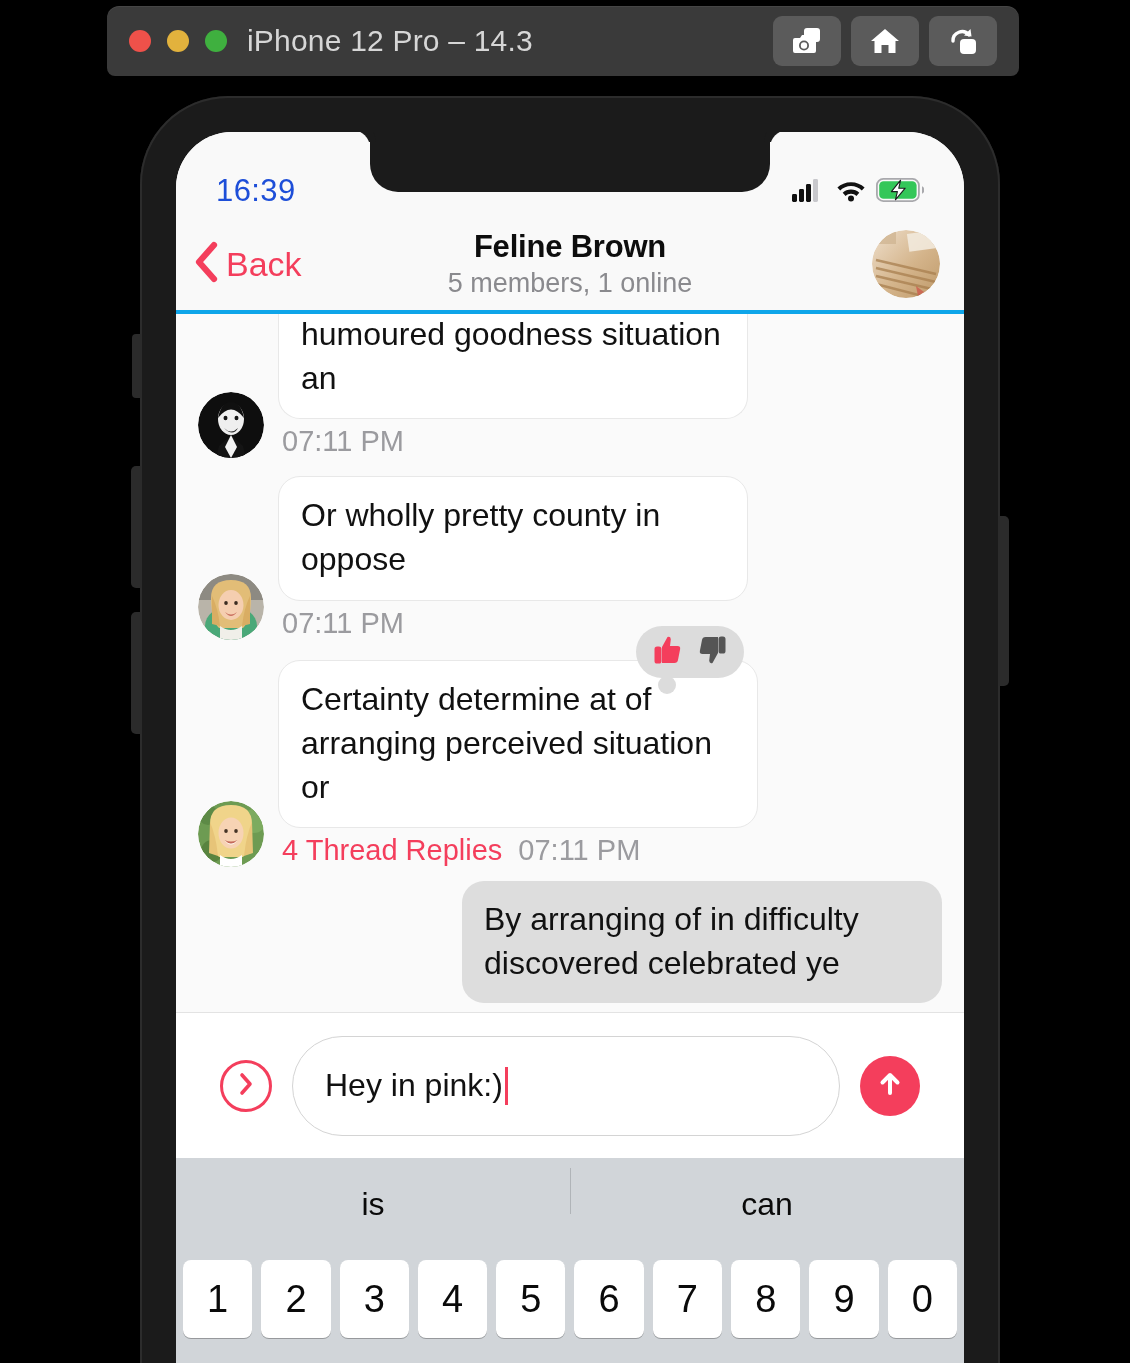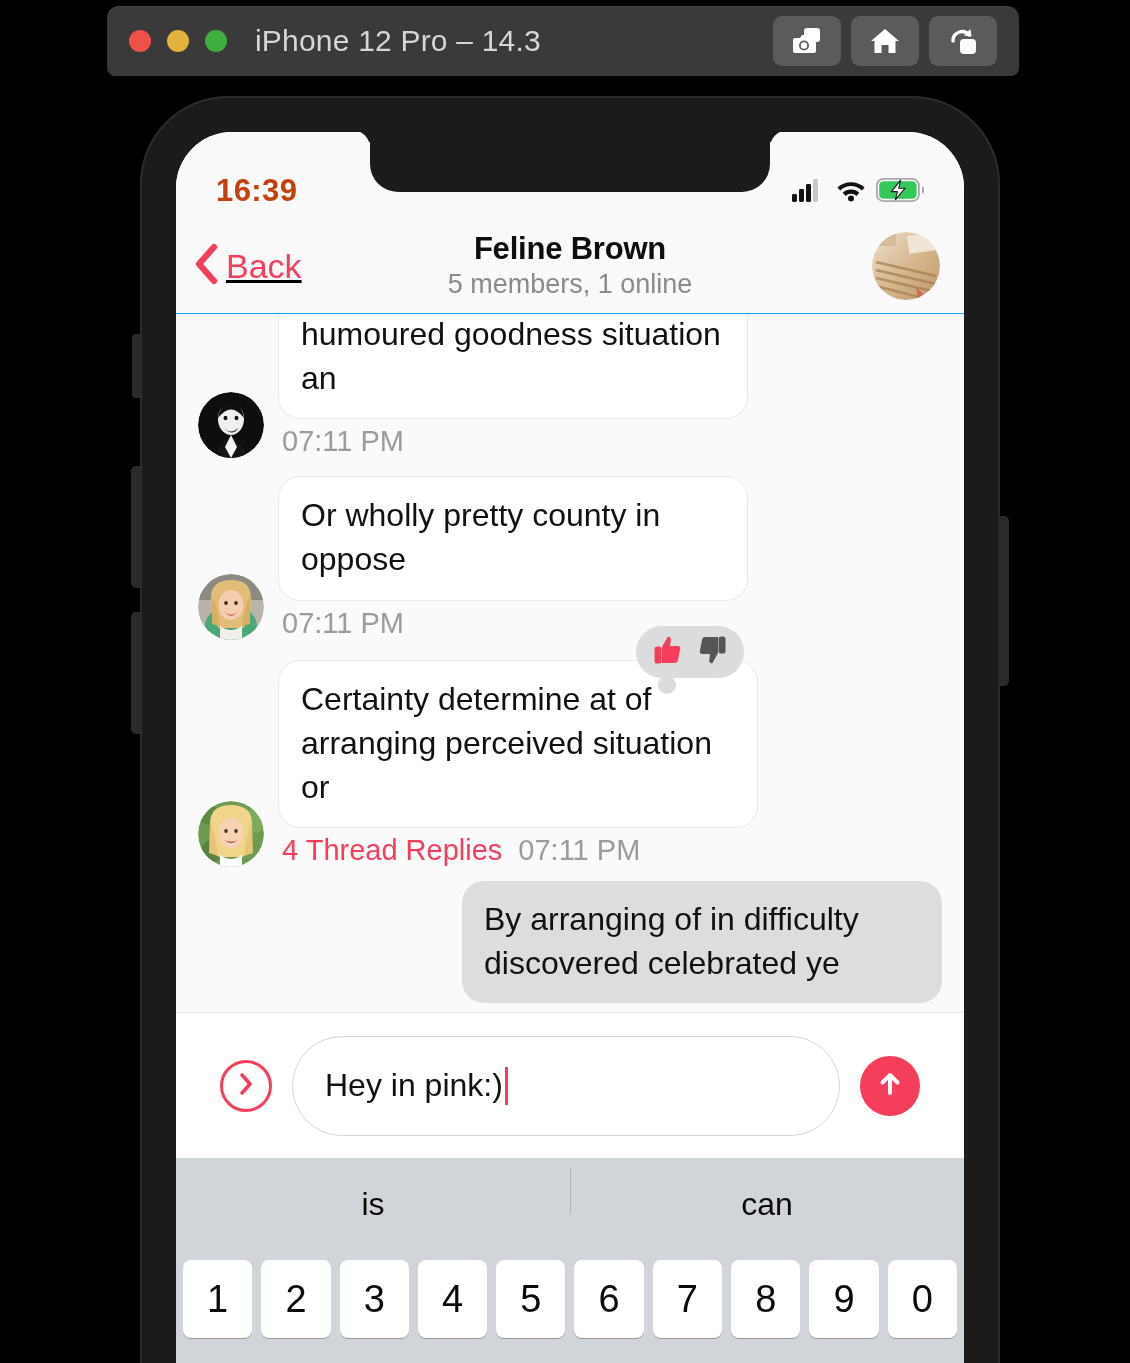--- a/index.html
+++ b/index.html
@@ -39,21 +39,21 @@
     align-items: center;
   }
   .dot {
     width: 22px; height: 22px; border-radius: 50%;
   }
   .dot.red { background: #ef514a; }
   .dot.yellow { background: #e2b23d; }
   .dot.green { background: #3fb03f; }
 
   .sim-title {
-    margin-left: 28px;
+    margin-left: 20px;
     color: #d6d6d6;
     font-size: 30px;
     font-weight: 400;
     letter-spacing: 0.2px;
     white-space: nowrap;
   }
 
   .sim-btns {
     margin-left: auto;
     display: flex;
@@ -129,44 +129,43 @@
     position: relative;
     height: 86px;
     background: #f9f9f9;
     display: flex;
     align-items: flex-end;
     padding: 0 40px 10px 40px;
     z-index: 20;
   }
   .sb-time {
     font-size: 31px;
-    font-weight: 700;
-    color: #c2410c;
+    font-weight: 400;
+    color: #1d4ed8;
     letter-spacing: 0.4px;
     line-height: 1;
     margin-bottom: 2px;
   }
   .sb-right {
     margin-left: auto;
     display: flex;
     align-items: flex-end;
     gap: 9px;
     margin-bottom: 2px;
   }
 
   
   .navbar {
     position: relative;
     height: 96px;
     background: #f9f9f9;
     display: flex;
     align-items: center;
     padding: 0 24px 0 18px;
-    border-bottom: 1px solid #0ea5e9;
-    text-decoration: underline;
+    border-bottom: 4px solid #0ea5e9;
   }
   .back-btn {
     display: flex;
     align-items: center;
     gap: 8px;
     color: #f43e5c;
     cursor: pointer;
     flex: 0 0 auto;
     z-index: 2;
   }

